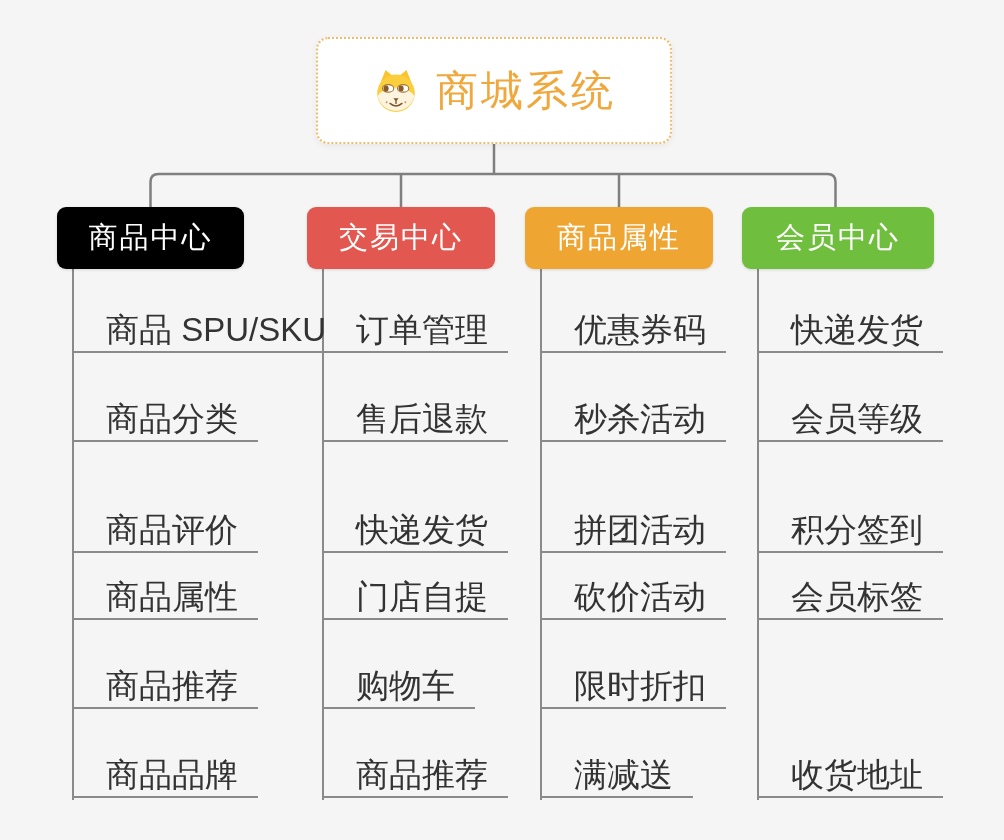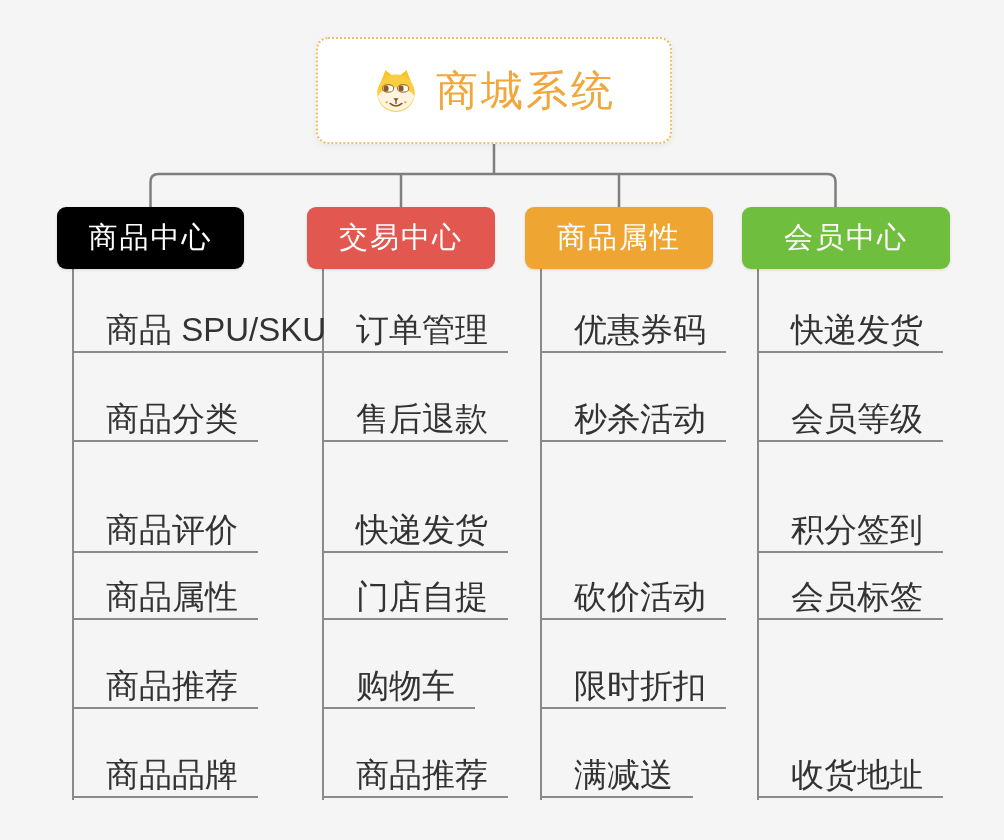--- a/index.html
+++ b/index.html
@@ -35,21 +35,21 @@
     position:absolute;top:207px;height:62px;
     border-radius:9px;
     display:flex;align-items:center;justify-content:center;
     color:#ffffff;font-size:29px;letter-spacing:2px;
     z-index:2;
     box-shadow:0 1px 3px rgba(0,0,0,0.12);
   }
   .b0{left:57px;width:187px;background:#000000;}
   .b1{left:307px;width:188px;background:#e2574f;}
   .b2{left:525px;width:188px;background:#efa531;}
-  .b3{left:742px;width:208px;background:#6fbe3e;}
+  .b3{left:742px;width:192px;background:#6fbe3e;}
 
   
   .trunk{
     position:absolute;top:269px;width:2px;height:531px;
     background:#8a8a8a;z-index:1;
   }
   .t0{left:72px;} .t1{left:322px;} .t2{left:540px;} .t3{left:757px;}
 
   
   .item{
@@ -115,20 +115,21 @@
 
   <div class="item c1 r0">订单管理</div>
   <div class="item c1 r1">售后退款</div>
   <div class="item c1 r2">快递发货</div>
   <div class="item c1 r3">门店自提</div>
   <div class="item c1 r4">购物车</div>
   <div class="item c1 r5">商品推荐</div>
 
   <div class="item c2 r0">优惠券码</div>
   <div class="item c2 r1">秒杀活动</div>
+  <div class="item c2 r2">拼团活动</div>
   <div class="item c2 r3">砍价活动</div>
   <div class="item c2 r4">限时折扣</div>
   <div class="item c2 r5">满减送</div>
 
   <div class="item c3 r0">快递发货</div>
   <div class="item c3 r1">会员等级</div>
   <div class="item c3 r2">积分签到</div>
   <div class="item c3 r3">会员标签</div>
   <div class="item c3 r5">收货地址</div>
 

